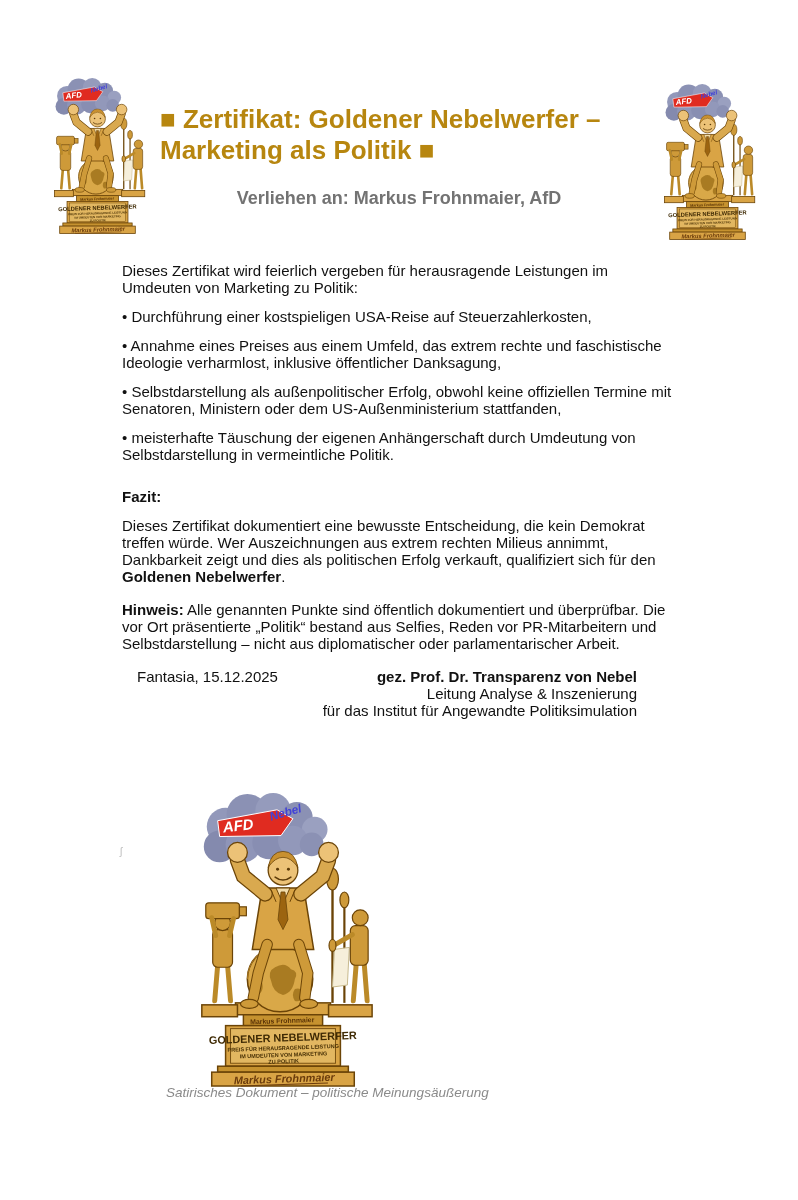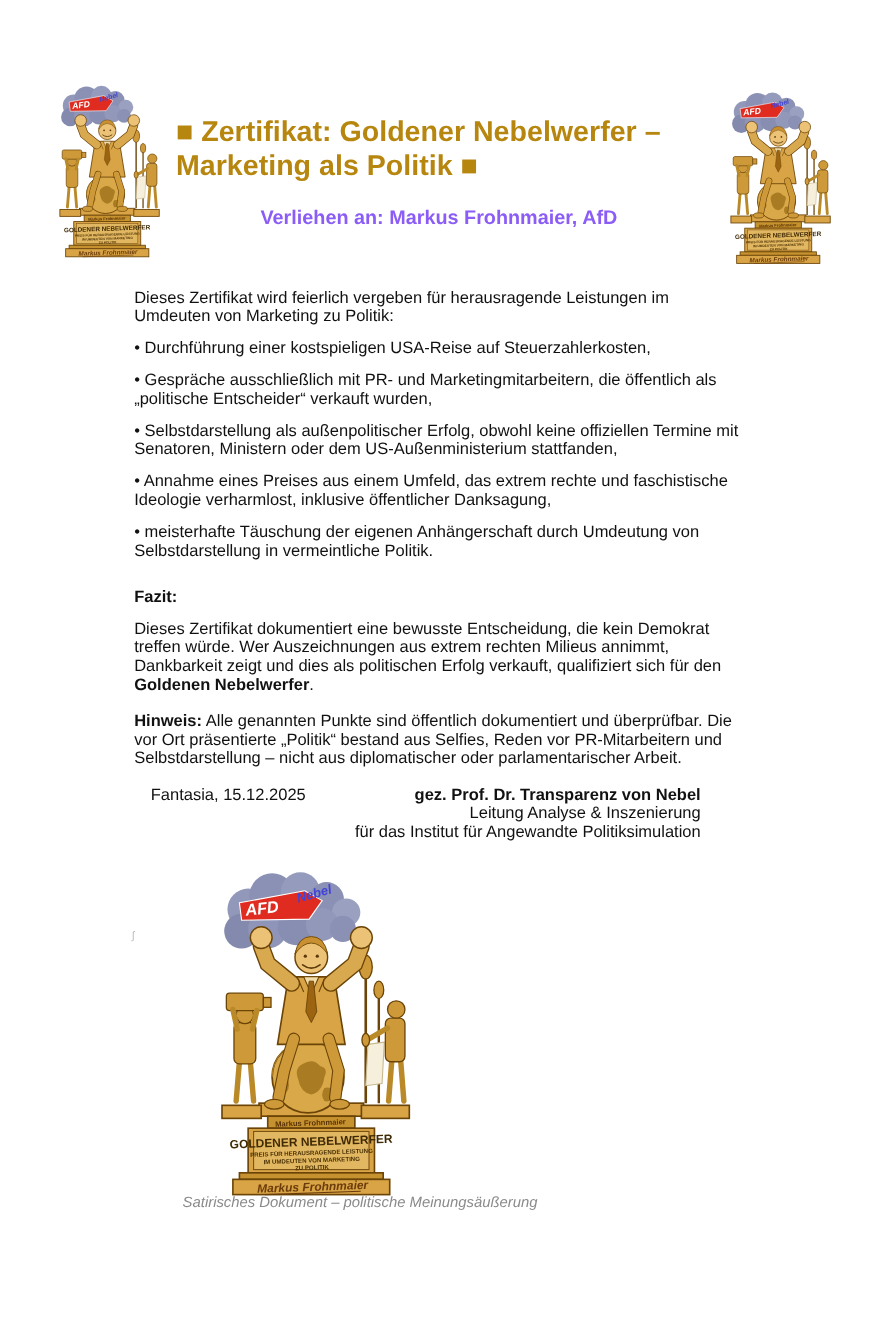--- a/index.html
+++ b/index.html
@@ -5,21 +5,21 @@
   html,body{margin:0;padding:0;background:#ffffff;}
   .page{
     position:relative;width:798px;height:1200px;background:#ffffff;
     font-family:"Liberation Sans",sans-serif;color:#111;overflow:hidden;
   }
 
   
   .title-block{position:absolute;left:116px;top:104px;width:598px;padding-left:44px;}
   .title{font-size:26px;line-height:31px;font-weight:bold;color:#B7860F;}
   .subtitle{position:absolute;left:100px;top:188px;width:598px;text-align:center;
-    font-size:18px;font-weight:bold;color:#8b5cf6;}
+    font-size:18px;font-weight:bold;color:#737373;}
 
   
   .trophy-slot{position:absolute;}
   .trophy-slot svg{display:block;width:100%;height:auto;}
   .slot-top-left{left:45px;top:77px;width:105px;}
   .slot-top-right{left:655px;top:83px;width:105px;}
   .slot-bottom{left:184px;top:791px;width:198px;}
 
   
   .content{position:absolute;left:122px;top:262px;width:557px;
@@ -267,23 +267,22 @@
 
   <div class="title-block">
     <div class="title">■ Zertifikat: Goldener Nebelwerfer –</div>
     <div class="title">Marketing als Politik ■</div>
   </div>
   <div class="subtitle">Verliehen an: Markus Frohnmaier, AfD</div>
 
   <div class="content">
     <p>Dieses Zertifikat wird feierlich vergeben für herausragende Leistungen im Umdeuten von Marketing zu Politik:</p>
     <p>• Durchführung einer kostspieligen USA-Reise auf Steuerzahlerkosten,</p>
-    <p>• Gespräche ausschließlich mit PR- und Marketingmitarbeitern, die öffentlich als „politische Entscheider“ verkauft wurden,</p>
+    <p>• Annahme eines Preises aus einem Umfeld, das extrem rechte und faschistische Ideologie verharmlost, inklusive öffentlicher Danksagung,</p>
     <p>• Selbstdarstellung als außenpolitischer Erfolg, obwohl keine offiziellen Termine mit Senatoren, Ministern oder dem US-Außenministerium stattfanden,</p>
-    <p>• Annahme eines Preises aus einem Umfeld, das extrem rechte und faschistische Ideologie verharmlost, inklusive öffentlicher Danksagung,</p>
     <p>• meisterhafte Täuschung der eigenen Anhängerschaft durch Umdeutung von Selbstdarstellung in vermeintliche Politik.</p>
 
     <h3 class="fazit-h">Fazit:</h3>
     <p><span>Dieses Zertifikat dokumentiert eine bewusste Entscheidung, die kein Demokrat treffen würde. Wer Auszeichnungen aus extrem rechten Milieus annimmt, Dankbarkeit zeigt und dies als politischen Erfolg verkauft, qualifiziert sich für den </span><b>Goldenen Nebelwerfer</b><span>.</span></p>
 
     <p class="hinweis-p"><b>Hinweis:</b><span> Alle genannten Punkte sind öffentlich dokumentiert und überprüfbar. Die vor Ort präsentierte „Politik“ bestand aus Selfies, Reden vor PR-Mitarbeitern und Selbstdarstellung – nicht aus diplomatischer oder parlamentarischer Arbeit.</span></p>
 
     <div class="signature">
       <span class="sig-place">Fantasia, 15.12.2025</span>
       <div class="sig-right">

